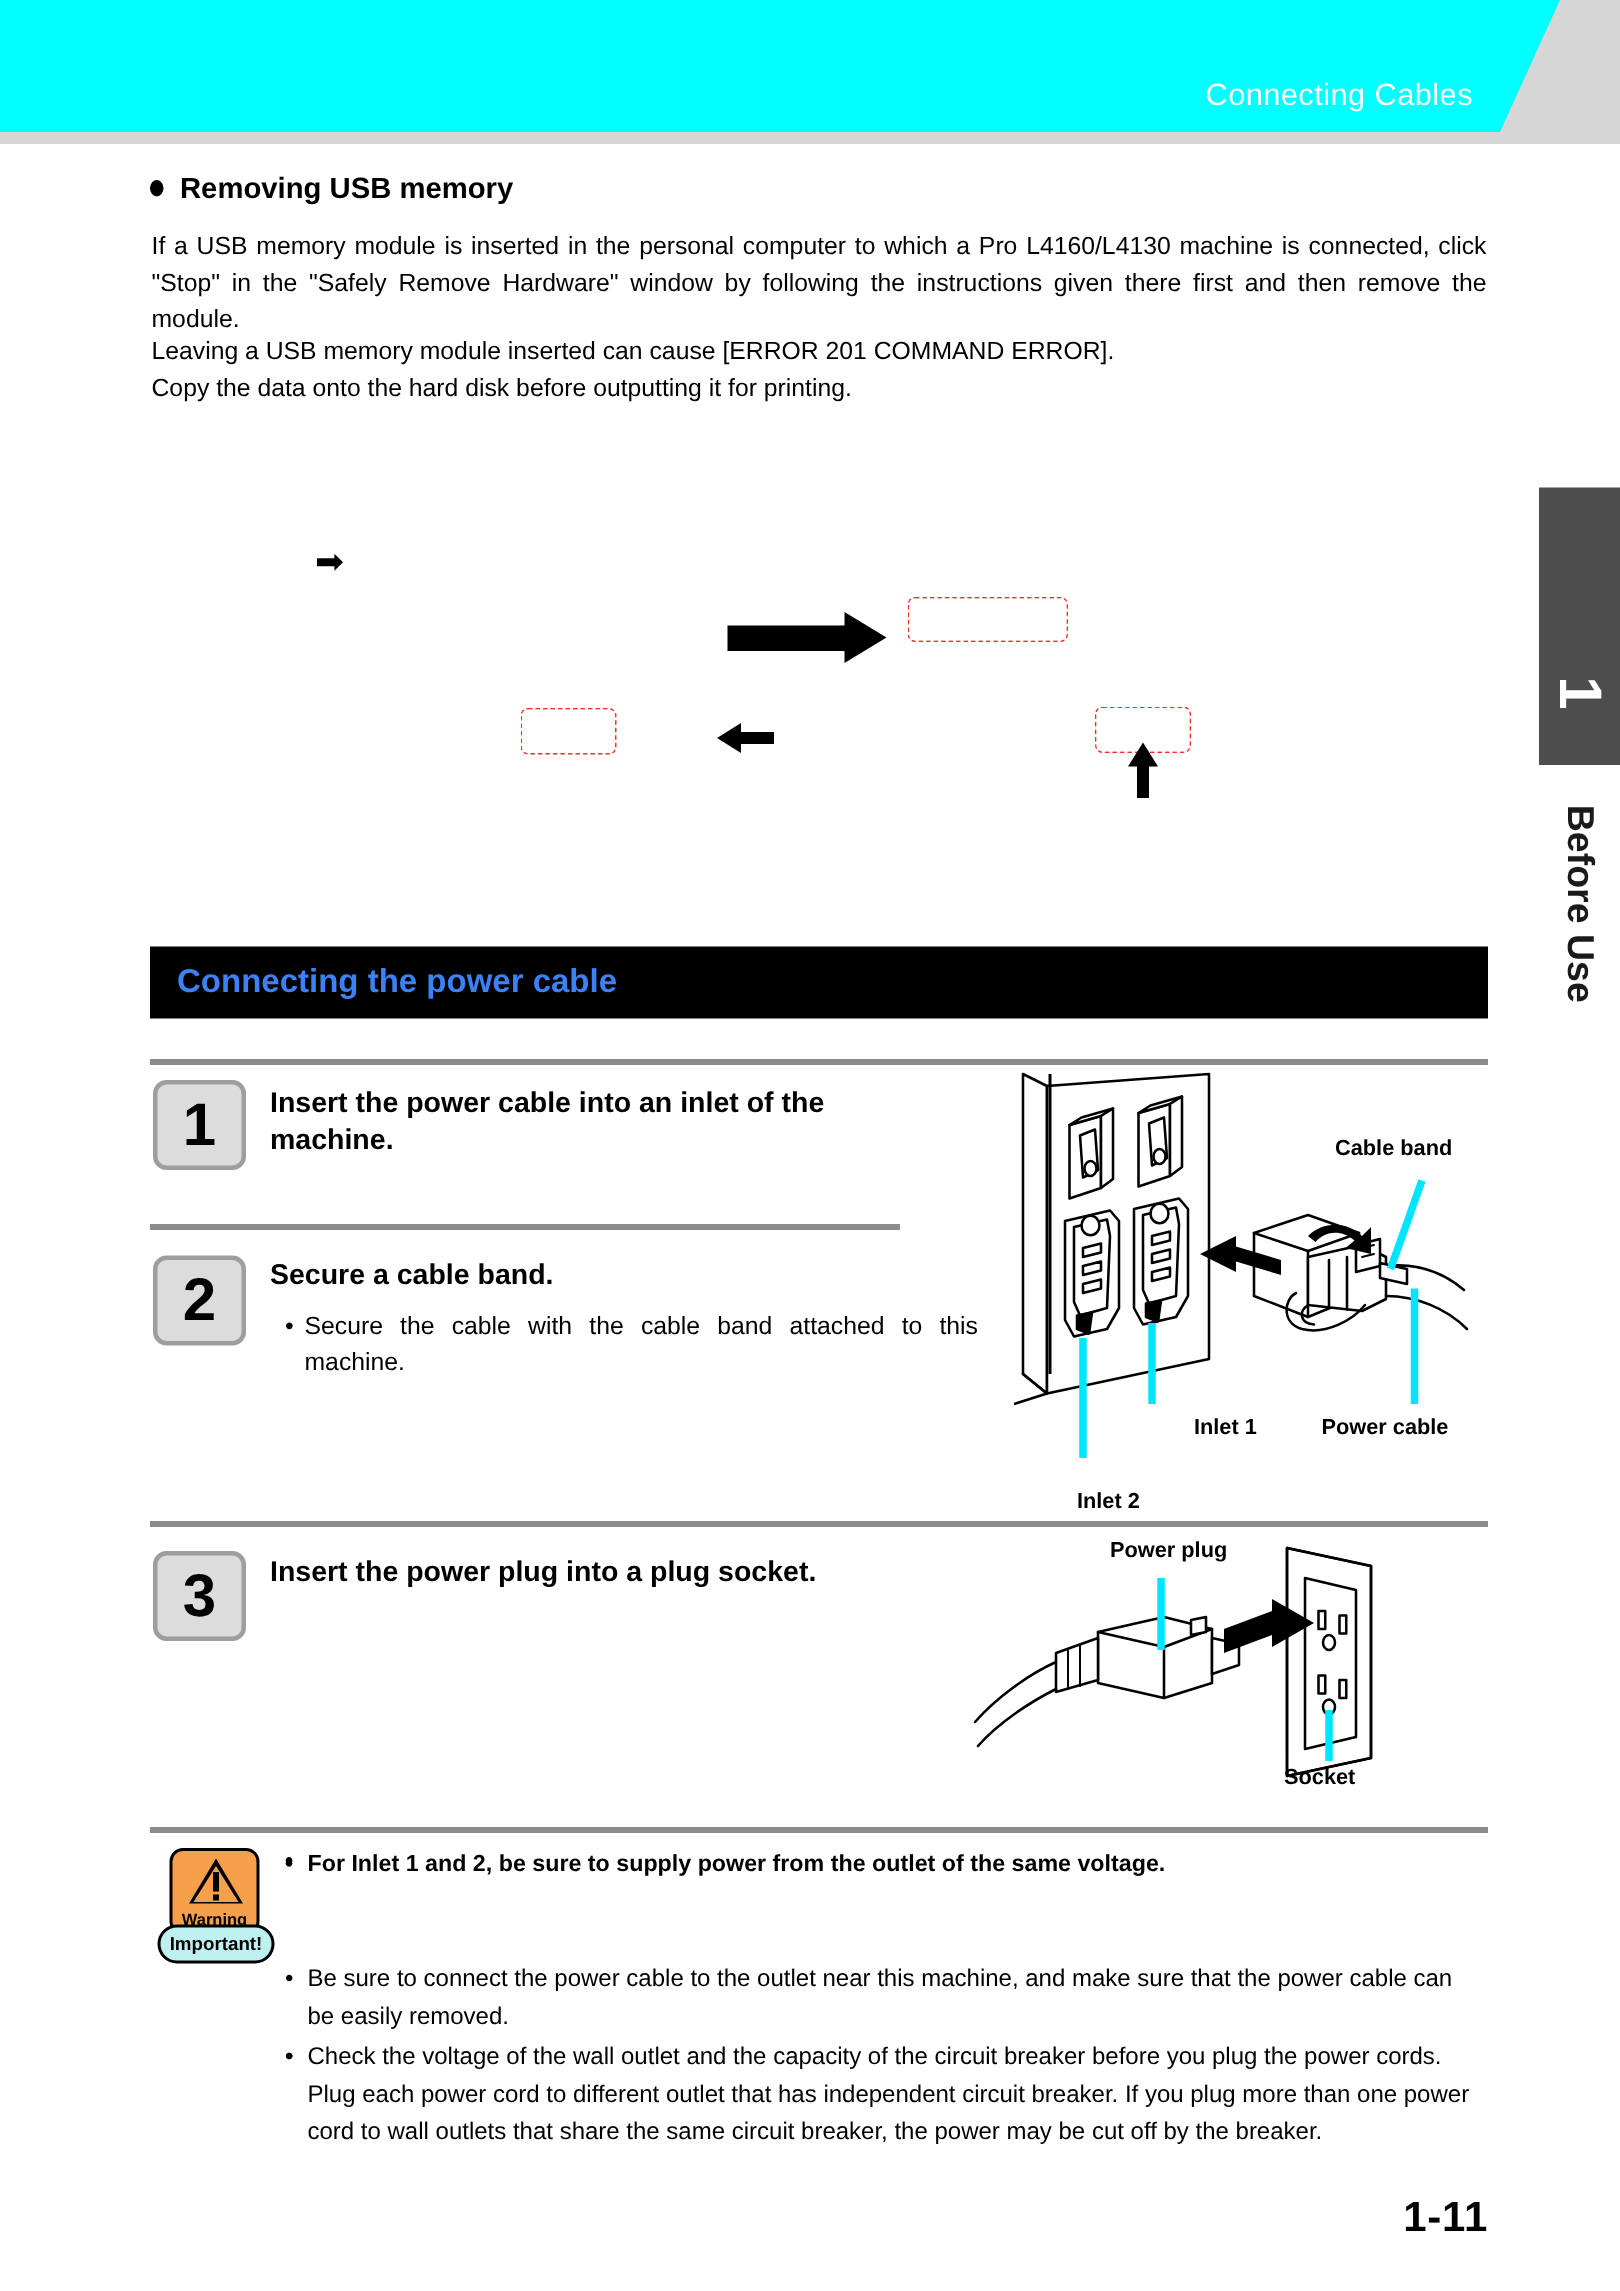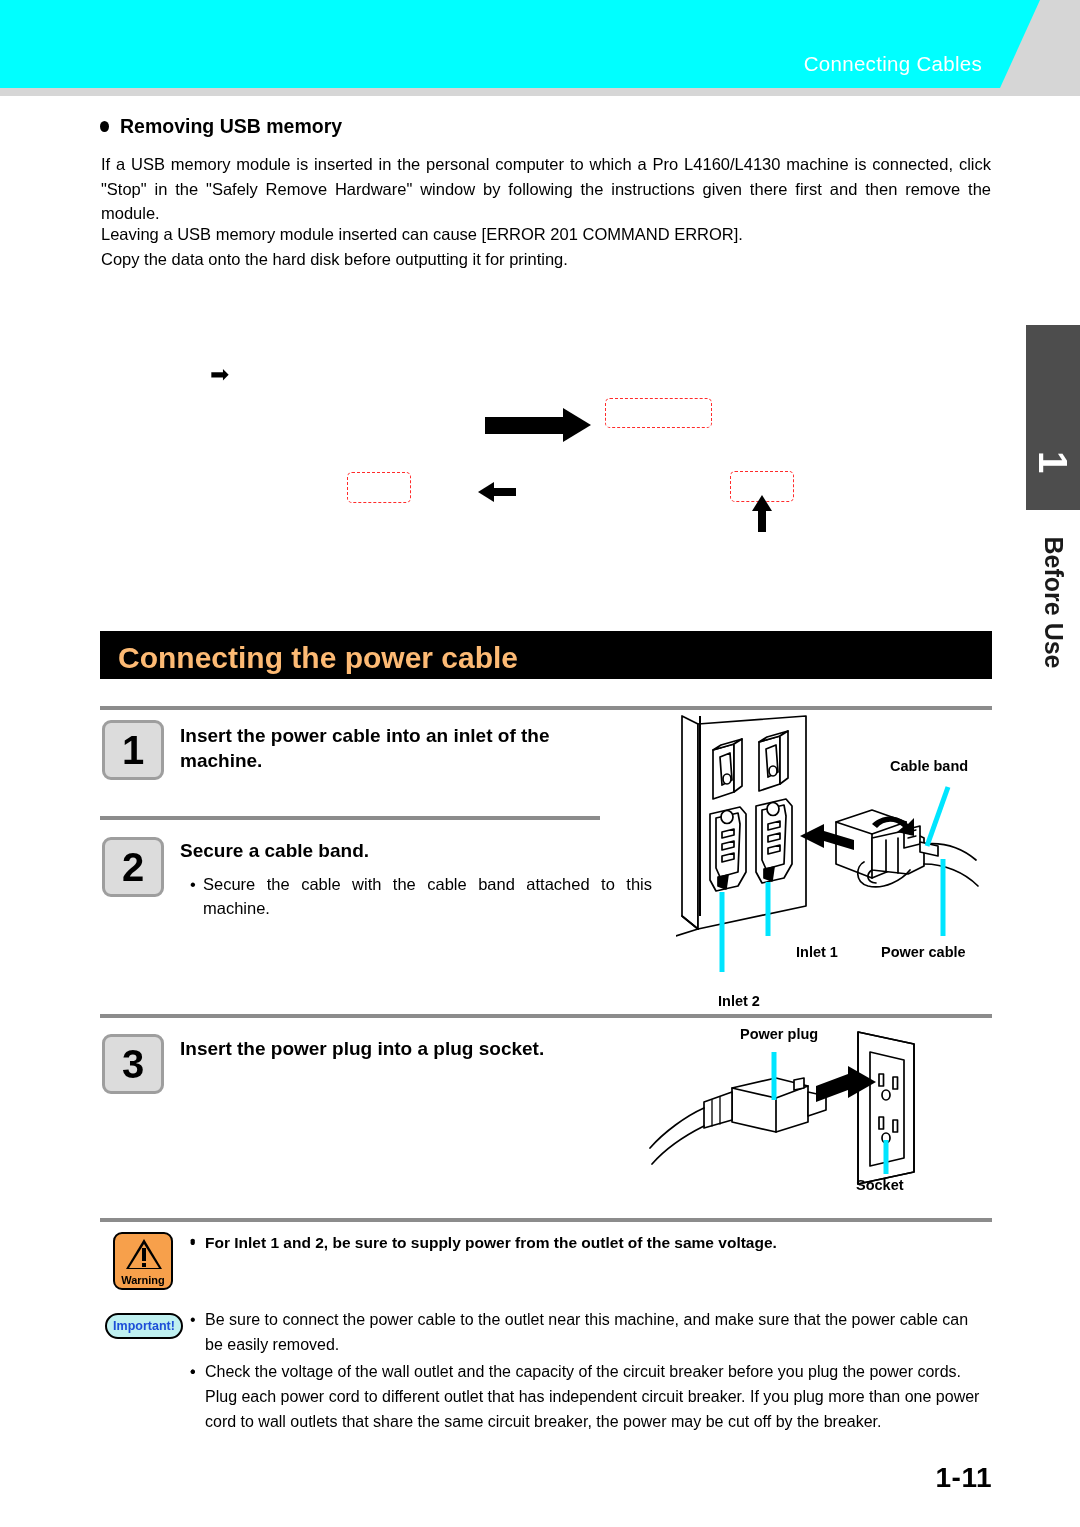--- a/index.html
+++ b/index.html
@@ -209,22 +209,22 @@
     left: 100px;
     top: 631px;
     width: 892px;
     height: 48px;
     background: #000000;
   }
   #section-bar-title {
     position: absolute;
     left: 18px;
     top: 10px;
-    color: #fdba74;
-    font-size: 30px;
+    color: #3b82f6;
+    font-size: 22px;
     font-weight: 700;
     white-space: nowrap;
   }
 
   
   .rule-full {
     position: absolute;
     left: 100px;
     width: 892px;
     height: 4px;
@@ -342,33 +342,33 @@
     left: 0; right: 0;
     bottom: 2px;
     text-align: center;
     font-size: 11px;
     font-weight: 700;
     color: #000;
   }
   .badge-important {
     position: absolute;
     left: 105px;
-    top: 1313px;
+    top: 1283px;
     width: 78px;
     height: 26px;
     background: #bff0f0;
     border: 2.5px solid #000;
     border-radius: 13px;
     box-sizing: border-box;
     display: flex;
     align-items: center;
     justify-content: center;
     font-size: 12.5px;
     font-weight: 700;
-    color: #1d4ed8;
+    color: #000000;
   }
 
   .notice-list {
     position: absolute;
     font-size: 16px;
     line-height: 25px;
   }
   .notice-list .item {
     position: relative;
     padding-left: 15px;

